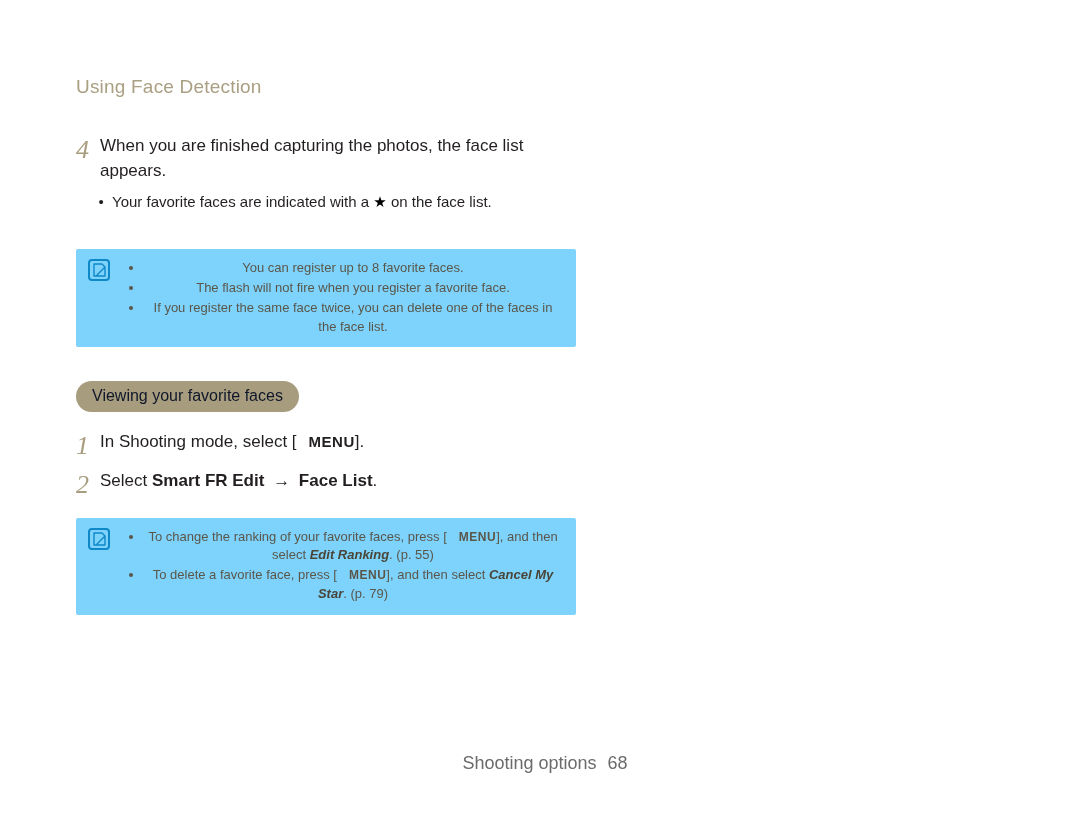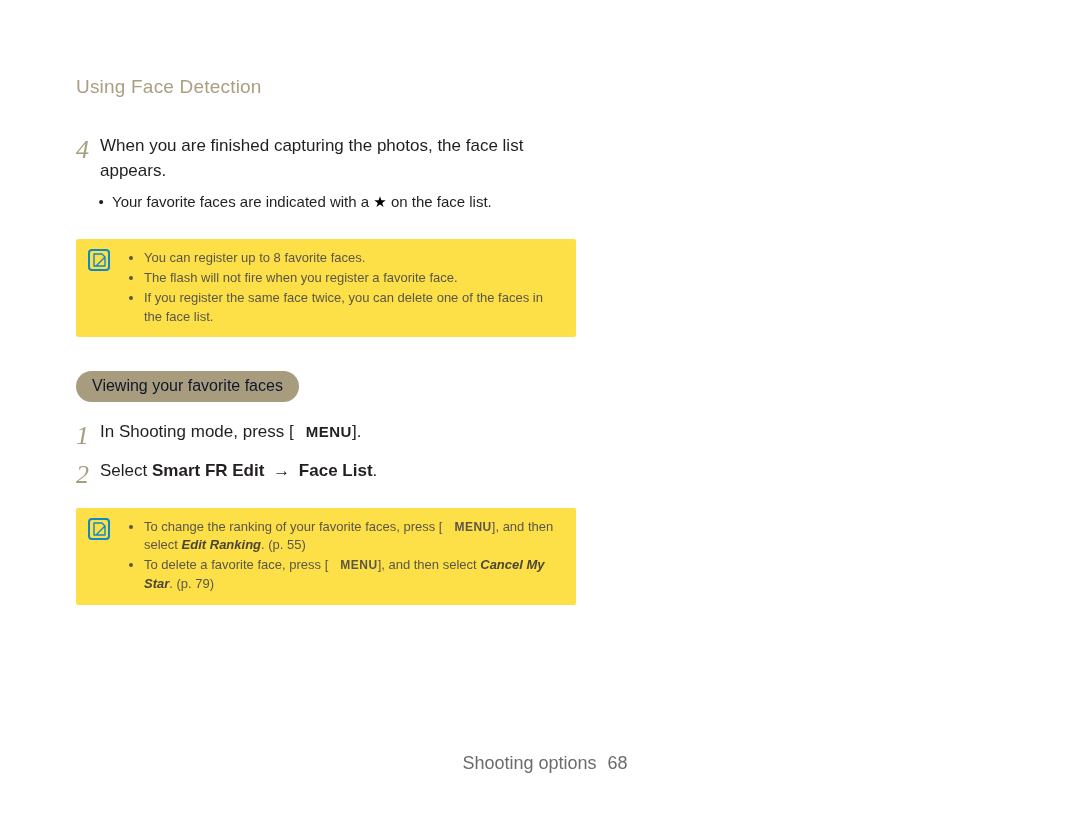--- a/index.html
+++ b/index.html
@@ -50,42 +50,43 @@
     color: #231f20;
     flex: 1;
   }
   .step-body .bold { font-weight: 700; }
   .sub-bullets {
     margin: 8px 0 0 0;
     padding-left: 12px;
     font-size: 15px;
     color: #231f20;
   }
-  .sub-bullets li { margin-bottom: 8px; }
+  .sub-bullets li { margin-bottom: 18px; }
   .sub-bullets li::marker { content: "•  "; }
   ul { list-style: none; margin: 0; padding: 0; }
   .sub-bullets { list-style-type: disc; }
   .star-icon {
     display: inline-block;
     font-size: 15px;
     color: #000;
     vertical-align: baseline;
     position: relative;
     top: 0px;
   }
 
   .note-box {
-    background: #fde047;
+    background: #7dd3fc;
     border-radius: 2px;
     padding: 10px 14px 10px 52px;
     position: relative;
     margin: 18px 0 34px 0;
     font-size: 13px;
     line-height: 1.45;
     color: #5b564a;
+    text-align: center;
   }
   .note-box .note-icon {
     position: absolute;
     left: 12px;
     top: 10px;
     width: 22px;
     height: 22px;
     border: 2px solid #0f88c7;
     border-radius: 4px;
     box-sizing: border-box;
@@ -172,21 +173,21 @@
       </ul>
     </div>
 
     <div>
       <span class="section-pill">Viewing your favorite faces</span>
     </div>
 
     <div class="step">
       <div class="step-num">1</div>
       <div class="step-body">
-        <span>In Shooting mode, press [</span><span class="menu-label">MENU</span><span class="bracket">].</span>
+        <span>In Shooting mode, select [</span><span class="menu-label">MENU</span><span class="bracket">].</span>
       </div>
     </div>
 
     <div class="step" style="margin-top:8px;">
       <div class="step-num">2</div>
       <div class="step-body">
         <span>Select </span><span class="bold">Smart FR Edit</span>
         <span class="arrow">→</span>
         <span class="bold">Face List</span><span>.</span>
       </div>

